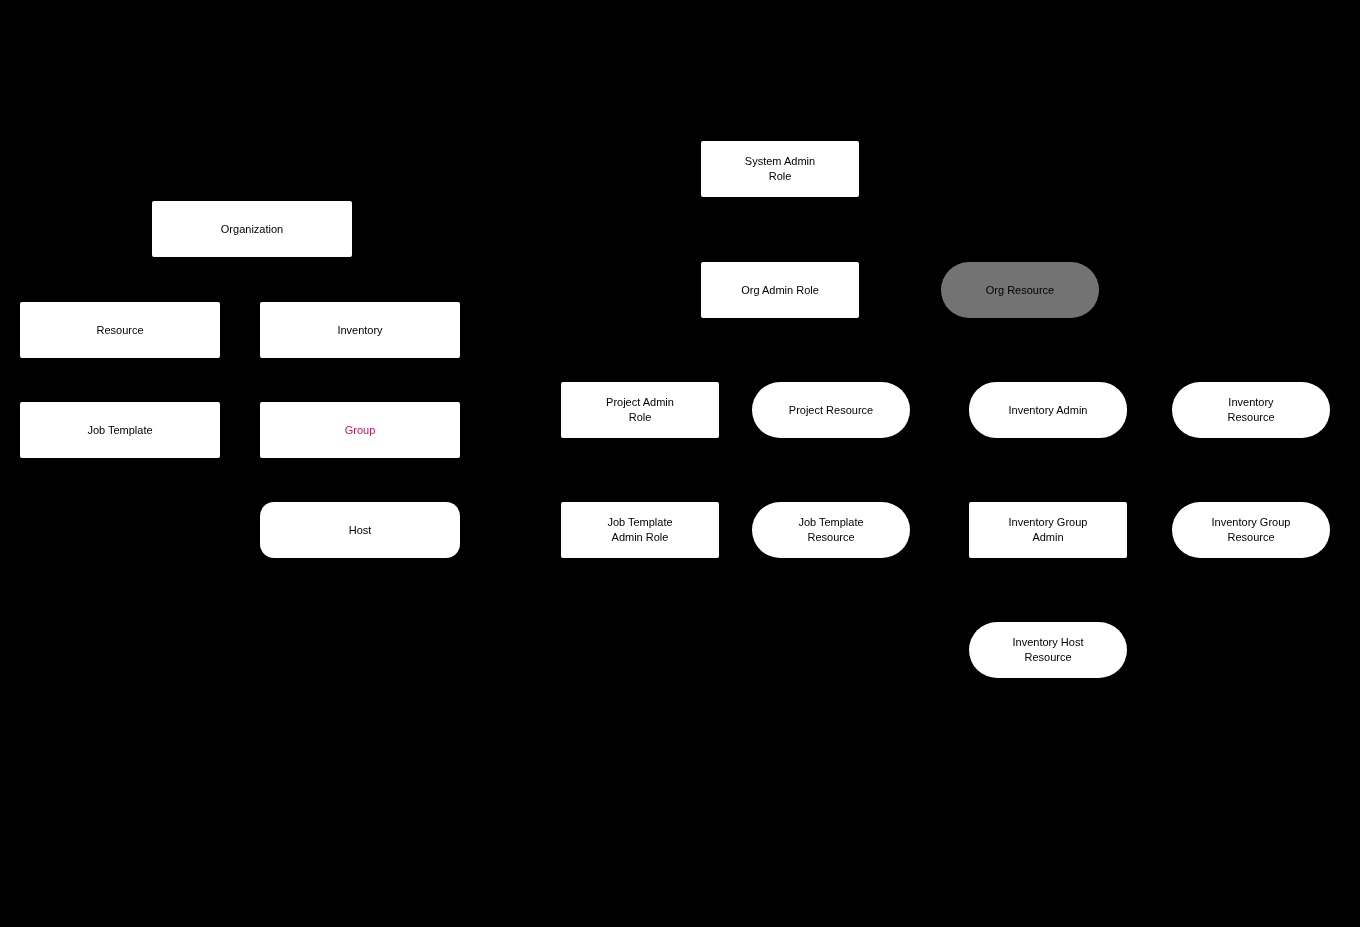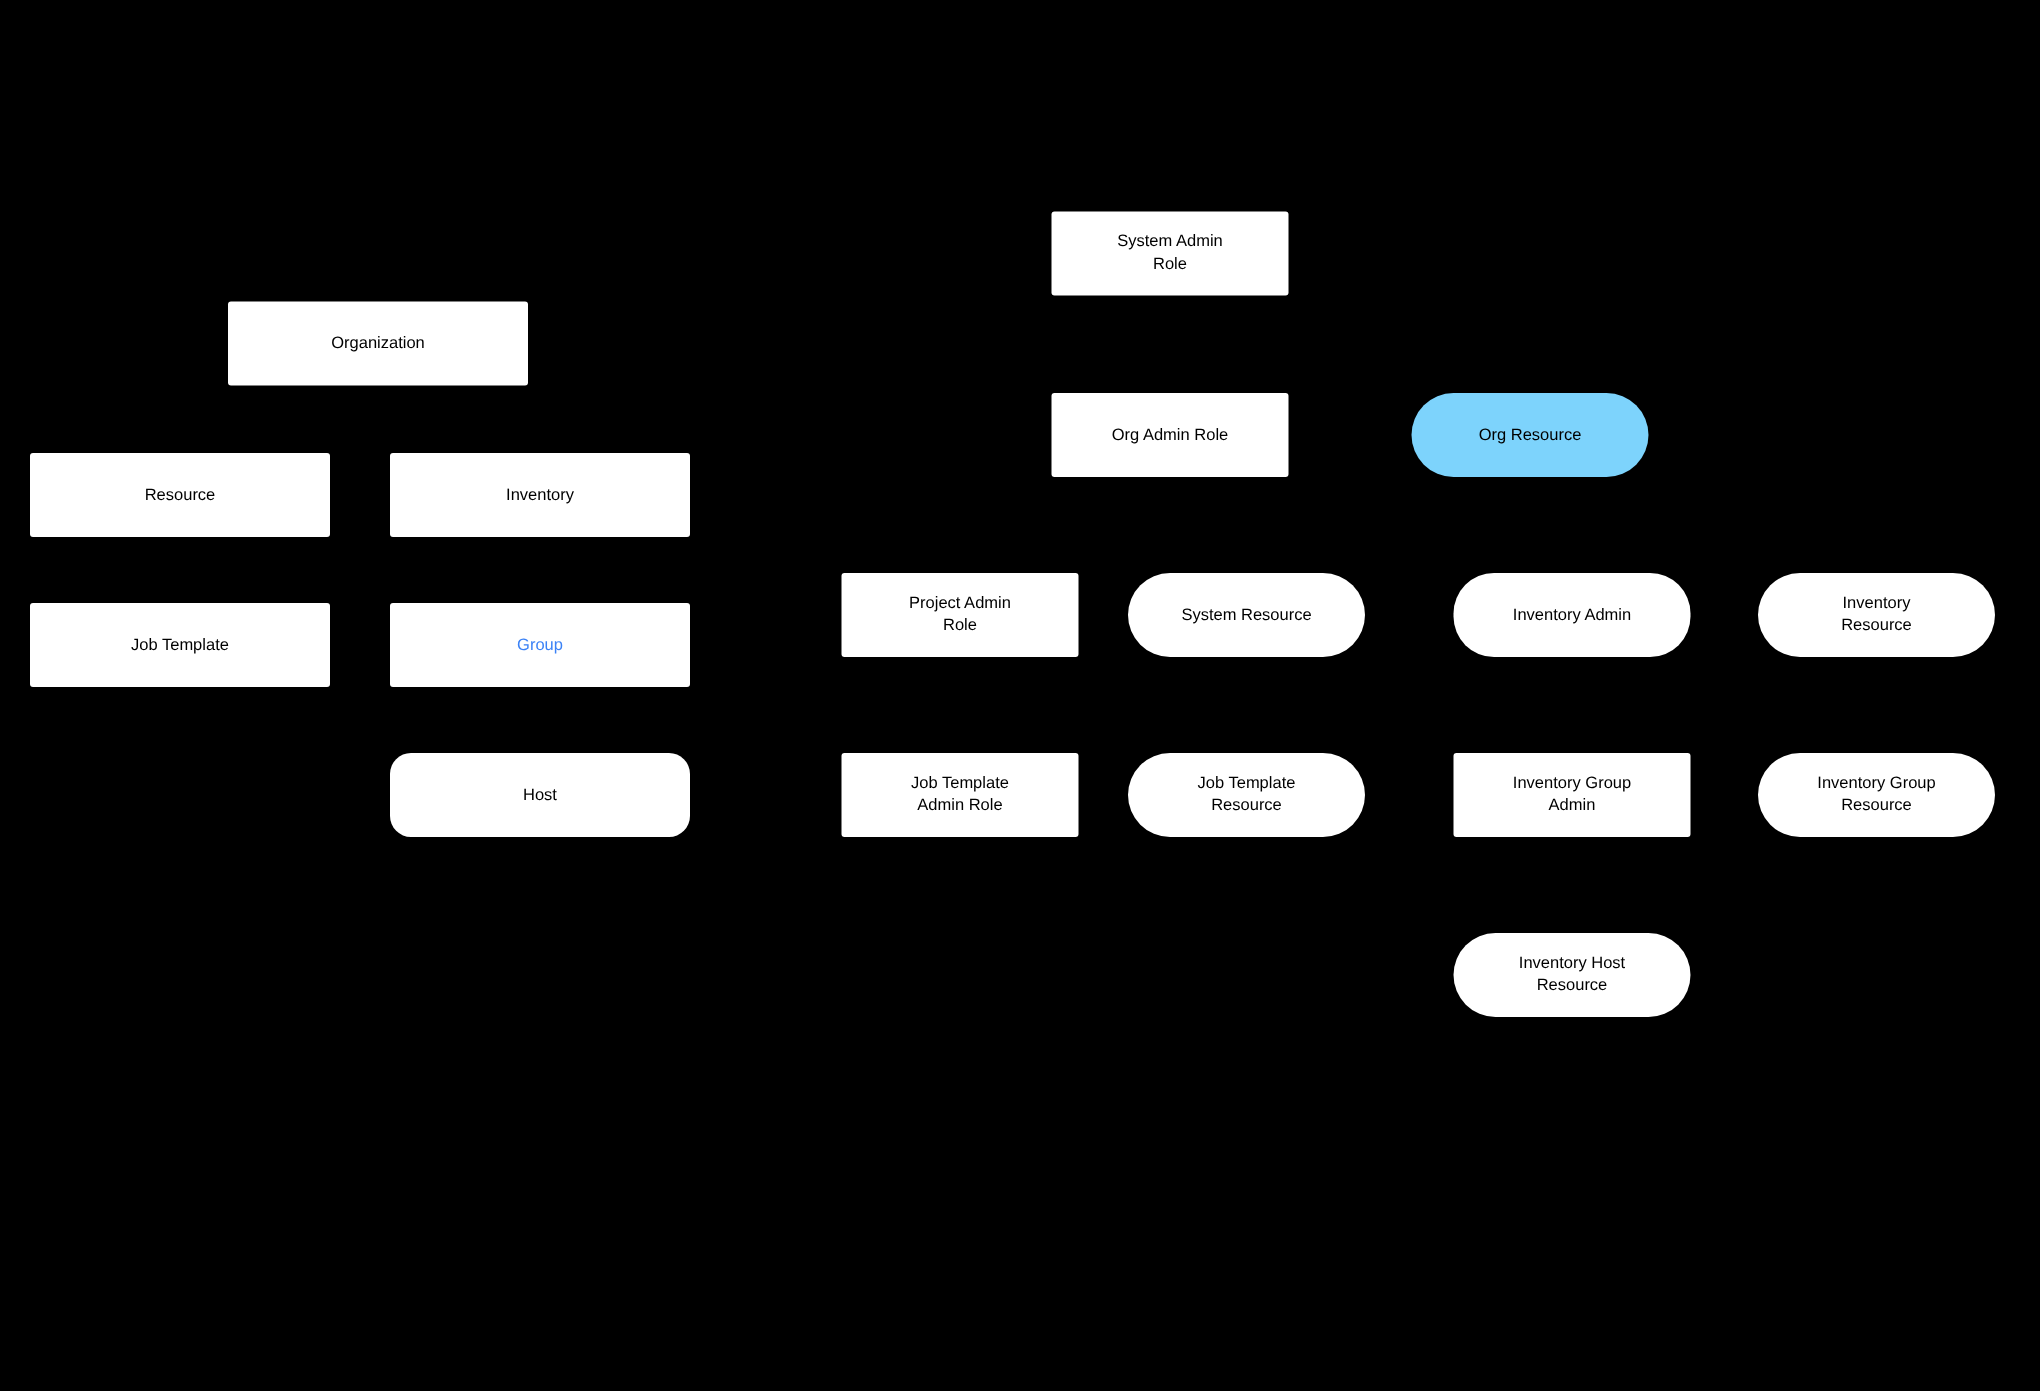--- a/index.html
+++ b/index.html
@@ -37,29 +37,29 @@
   }
 </style>
 </head>
 <body>
 
 <div id="canvas">
     <div class="node rect" style="left: 140px; top: 201px; width: 200px; height: 56px; background: rgb(255, 255, 255); color: rgb(0, 0, 0); margin-left: 12px;">Organization</div>
     <div class="node rect" style="left: 20px; top: 302px; width: 200px; height: 56px; background: rgb(255, 255, 255); color: rgb(0, 0, 0);">Resource</div>
     <div class="node rect" style="left: 260px; top: 302px; width: 200px; height: 56px; background: rgb(255, 255, 255); color: rgb(0, 0, 0);">Inventory</div>
     <div class="node rect" style="left: 20px; top: 402px; width: 200px; height: 56px; background: rgb(255, 255, 255); color: rgb(0, 0, 0);">Job Template</div>
-    <div class="node rect" style="left: 260px; top: 402px; width: 200px; height: 56px; background: rgb(255, 255, 255); color: #3b82f6;">Group</div>
+    <div class="node rect" style="left: 260px; top: 402px; width: 200px; height: 56px; background: rgb(255, 255, 255); color: #be185d;">Group</div>
     <div class="node rect" style="left: 260px; top: 502px; width: 200px; height: 56px; background: rgb(255, 255, 255); color: rgb(0, 0, 0); border-radius: 14px;">Host</div>
     <div class="node rect" style="left: 701px; top: 141px; width: 158px; height: 56px; background: rgb(255, 255, 255); color: rgb(0, 0, 0);">System Admin
 Role</div>
     <div class="node rect" style="left: 701px; top: 262px; width: 158px; height: 56px; background: rgb(255, 255, 255); color: rgb(0, 0, 0);">Org Admin Role</div>
-    <div class="node pill" style="left: 941px; top: 262px; width: 158px; height: 56px; background: #7dd3fc; color: rgb(0, 0, 0);">Org Resource</div>
+    <div class="node pill" style="left: 941px; top: 262px; width: 158px; height: 56px; background: #737373; color: rgb(0, 0, 0);">Org Resource</div>
     <div class="node rect" style="left: 561px; top: 382px; width: 158px; height: 56px; background: rgb(255, 255, 255); color: rgb(0, 0, 0);">Project Admin
 Role</div>
-    <div class="node pill" style="left: 752px; top: 382px; width: 158px; height: 56px; background: rgb(255, 255, 255); color: rgb(0, 0, 0);">System Resource</div>
+    <div class="node pill" style="left: 752px; top: 382px; width: 158px; height: 56px; background: rgb(255, 255, 255); color: rgb(0, 0, 0);">Project Resource</div>
     <div class="node rect" style="left: 969px; top: 382px; width: 158px; height: 56px; background: rgb(255, 255, 255); color: rgb(0, 0, 0); border-radius: 27px;">Inventory Admin</div>
     <div class="node pill" style="left: 1172px; top: 382px; width: 158px; height: 56px; background: rgb(255, 255, 255); color: rgb(0, 0, 0);">Inventory
 Resource</div>
     <div class="node rect" style="left: 561px; top: 502px; width: 158px; height: 56px; background: rgb(255, 255, 255); color: rgb(0, 0, 0);">Job Template
 Admin Role</div>
     <div class="node pill" style="left: 752px; top: 502px; width: 158px; height: 56px; background: rgb(255, 255, 255); color: rgb(0, 0, 0);">Job Template
 Resource</div>
     <div class="node rect" style="left: 969px; top: 502px; width: 158px; height: 56px; background: rgb(255, 255, 255); color: rgb(0, 0, 0);">Inventory Group
 Admin</div>
     <div class="node pill" style="left: 1172px; top: 502px; width: 158px; height: 56px; background: rgb(255, 255, 255); color: rgb(0, 0, 0);">Inventory Group

